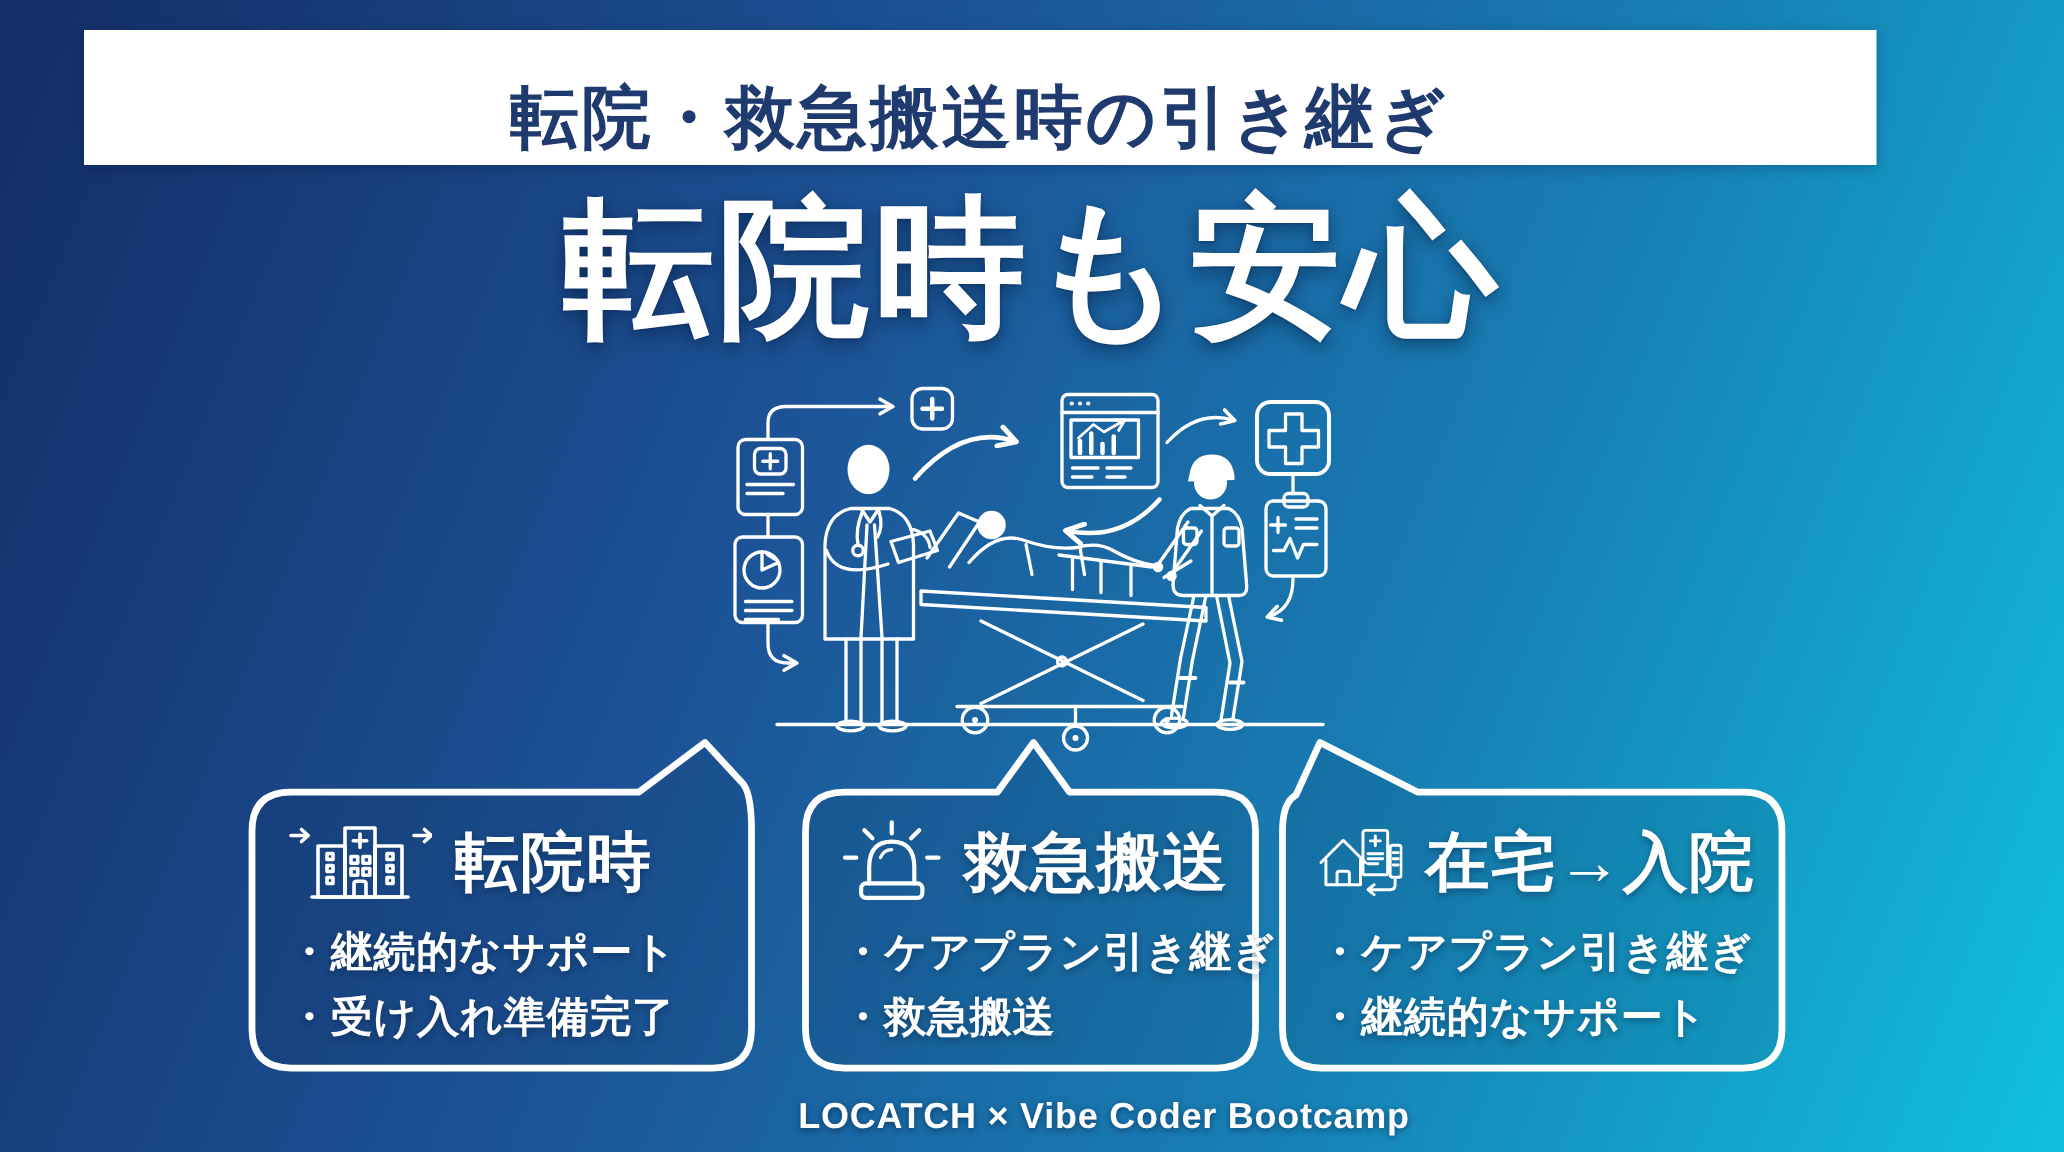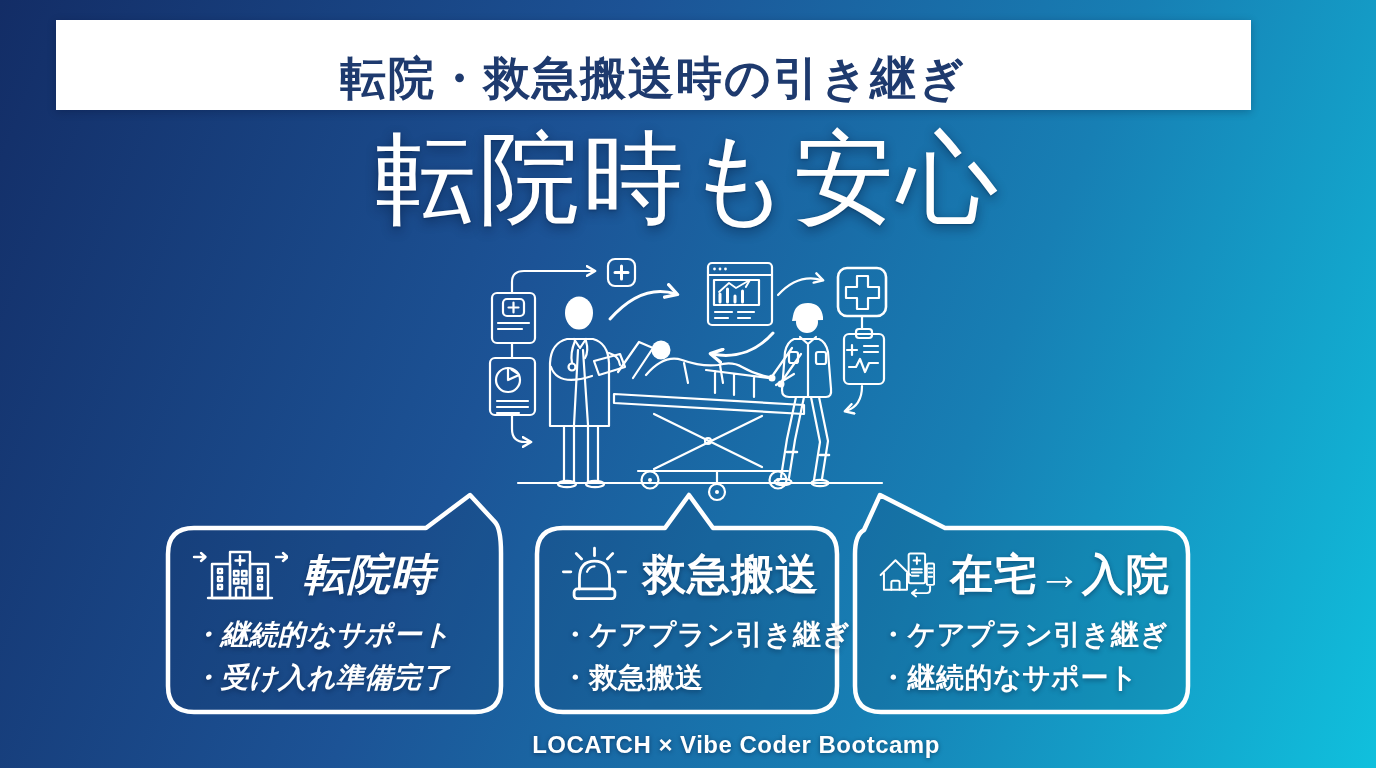--- a/index.html
+++ b/index.html
@@ -14,40 +14,40 @@
     background:#ffffff;display:flex;align-items:flex-end;justify-content:center;
     box-shadow:0 2px 8px rgba(0,10,40,.25);
     margin-left:34px;
   }
   .banner h1{
     margin:0;font-size:46px;font-weight:700;letter-spacing:2px;color:#1e3a6e;
   }
   
   .hero{
     position:absolute;left:0;top:112px;width:100%;text-align:center;
-    font-size:101px;font-weight:400;letter-spacing:3px;color:#ffffff;
+    font-size:101px;font-weight:700;letter-spacing:3px;color:#ffffff;
     text-shadow:0 4px 12px rgba(0,15,45,.45),0 1px 2px rgba(0,15,45,.3);
   }
   
   .illu-wrap{position:absolute;left:470px;top:255px;width:430px;height:250px;}
   
   .card{position:absolute;top:528px;height:184px;color:#fff;}
   .card .bubble{position:absolute;left:-6px;top:-37px;pointer-events:none;}
   .card .content{position:relative;padding:15px 18px 0 24px;}
   .card-head{display:flex;align-items:center;gap:15px;height:64px;}
   .card-title{
     font-size:43px;font-weight:700;letter-spacing:1px;
     text-shadow:0 2px 5px rgba(0,20,50,.4);white-space:nowrap;
   }
   .card-bullets{margin-top:7px;}
   .card-bullets div{
     font-size:28px;font-weight:700;line-height:1.52;letter-spacing:.5px;
     text-shadow:0 2px 5px rgba(0,20,50,.4);white-space:nowrap;
   }
-  .card1{left:168px;width:333px;font-style:italic;}
+  .card1{left:168px;width:333px;}
   .card2{left:537px;width:300px;}
   .card3{left:855px;width:333px;}
   
   .footer{
     position:absolute;left:0;bottom:9px;width:100%;text-align:center;
     font-size:24px;font-weight:700;color:#ffffff;letter-spacing:.5px;
     text-shadow:0 1px 4px rgba(0,20,50,.5);
     margin-left:48px;
   }
 </style>

